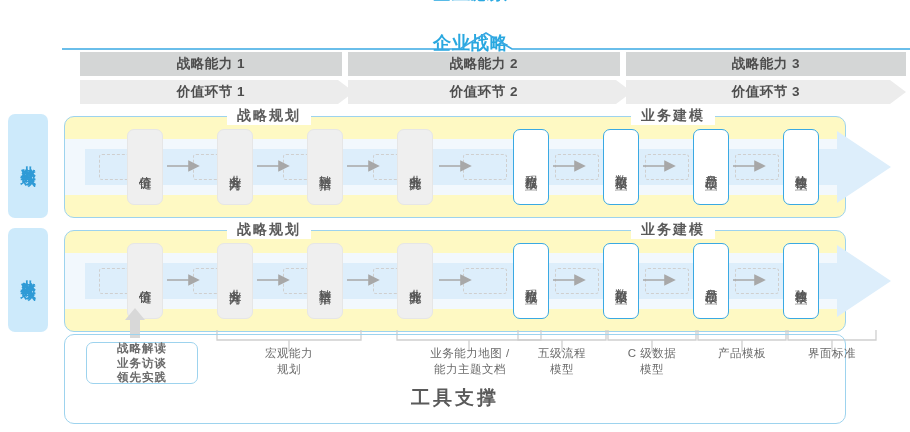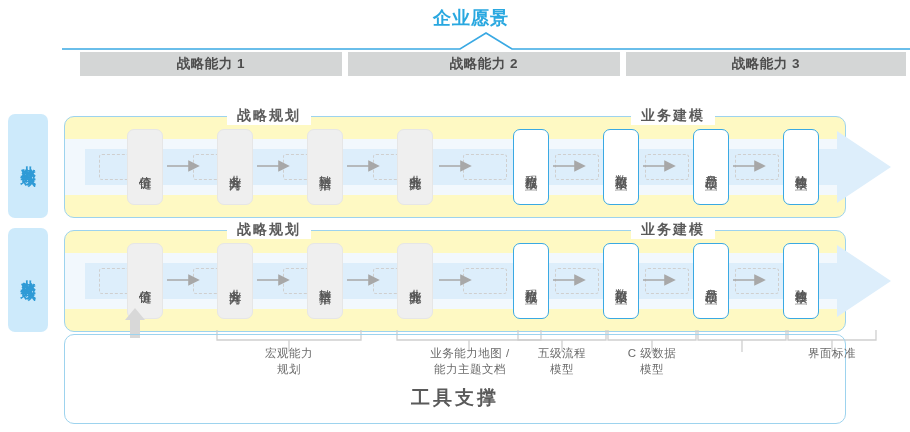--- a/index.html
+++ b/index.html
@@ -137,34 +137,45 @@
     font-size:19px;font-weight:bold;color:#5a5a5a;letter-spacing:3px;
   }
 </style>
 </head>
 <body>
 
 <div class="stage">
 
   <div class="top-titles">
     <div class="top-title">企业愿景</div>
+    <div class="top-title">企业战略</div>
   </div>
 
   <div class="caret-line">
     <svg width="848" height="22" viewBox="0 0 848 22">
       <path d="M0,19 L398,19 L424,3 L450,19 L848,19" fill="none" stroke="#3aa9e3" stroke-width="1.6"></path>
     </svg>
   </div>
 
   <div class="cap-row">
     <div class="cap-cell">战略能力 1</div>
     <div class="cap-cell">战略能力 2</div>
     <div class="cap-cell">战略能力 3</div>
   </div>
 
+  <div class="vc-row">
+    <svg width="826" height="24" viewBox="0 0 826 24">
+      <path d="M0,0 L258,0 L274,12 L258,24 L0,24 Z" fill="#ececec"></path>
+      <path d="M268,0 L536,0 L552,12 L536,24 L268,24 Z" fill="#ececec"></path>
+      <path d="M546,0 L810,0 L826,12 L810,24 L546,24 Z" fill="#ececec"></path>
+    </svg>
+    <div class="vc-label v1">价值环节 1</div>
+    <div class="vc-label v2">价值环节 2</div>
+    <div class="vc-label v3">价值环节 3</div>
+  </div>
 
   <div class="domain-tag d1">
     <span>业务领域 1</span>
   </div>
   <div class="domain-tag d2">
     <span>业务领域 2</span>
   </div>
 
   <div class="row-box r1">
     <div class="band"></div>
@@ -312,22 +323,26 @@
       <path d="M397,0 L397,10 L469,10 M469,10 L541,10 L541,0 M469,10 L469,22"></path>
       <path d="M518,0 L518,10 L562,10 L562,22 M562,10 L606,10 L606,0"></path>
       <path d="M608,0 L608,10 L652,10 L652,22 M652,10 L696,10 L696,0"></path>
       <path d="M698,0 L698,10 L742,10 L742,22 M742,10 L786,10 L786,0"></path>
       <path d="M788,0 L788,10 L832,10 L832,22 M832,10 L876,10 L876,0"></path>
     </g>
   </svg>
 
   <div class="tool-box-outer"></div>
 
+  <div class="tool-box">
+    <span>战略解读<br>业务访谈<br>领先实践</span>
+  </div>
 
   <div class="tool-label" style="left:412px;top:346px;width:116px;"><span>业务能力地图 /<br>能力主题文档</span></div>
   <div class="tool-label" style="left:234px;top:346px;width:110px;"><span>宏观能力<br>规划</span></div>
   <div class="tool-label" style="left:507px;top:346px;width:110px;font-family:Liberation Serif, serif;"><span>五级流程<br>模型</span></div>
   <div class="tool-label" style="left:597px;top:346px;width:110px;"><span>C 级数据<br>模型</span></div>
+  <div class="tool-label" style="left:687px;top:346px;width:110px;"><span>产品模板</span></div>
   <div class="tool-label" style="left:777px;top:346px;width:110px;"><span>界面标准</span></div>
 
   <div class="tool-title">工具支撑</div>
 
 </div>
 
 </body></html>

